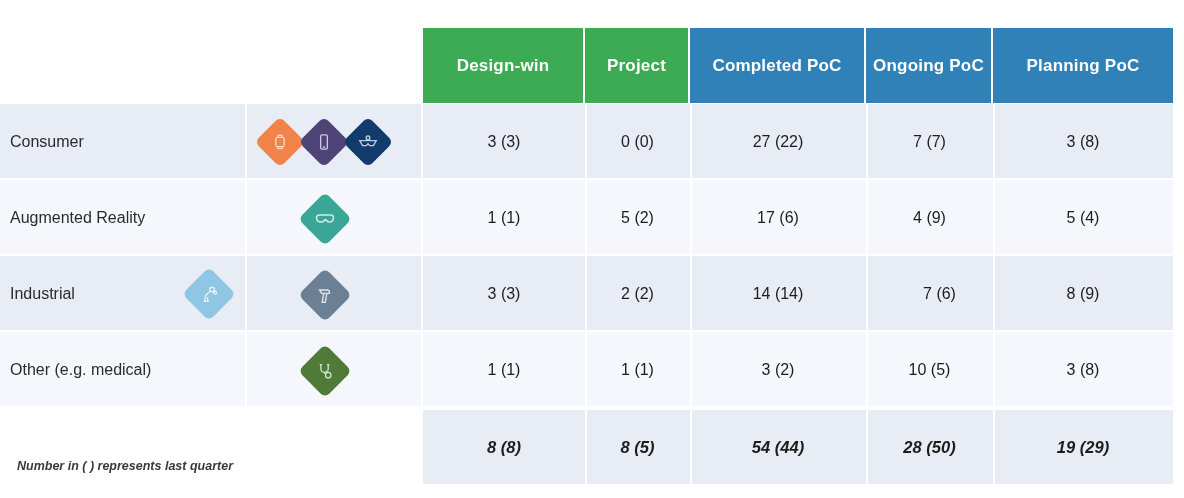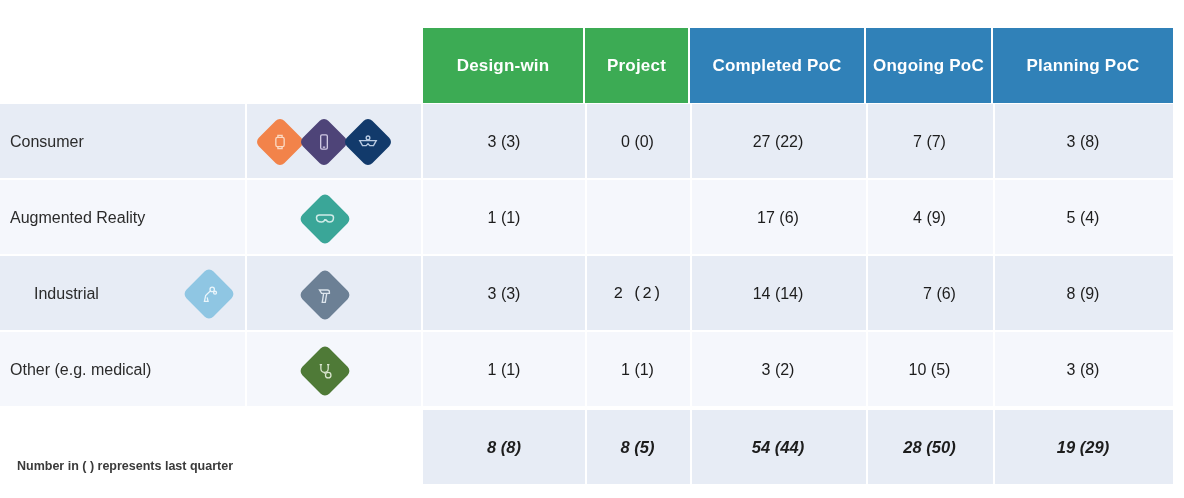--- a/index.html
+++ b/index.html
@@ -51,20 +51,21 @@
   }
 
   
   .vsep{position:absolute;background:#ffffff;width:2px;}
   .hsep{position:absolute;background:#ffffff;height:2px;}
 
   
   .footnote{
     position:absolute;
     font-size:12.5px;
+    font-style:italic;
     font-weight:bold;
     color:#3a3a3a;
     white-space:nowrap;
   }
 
   
   .diamond{
     position:absolute;
     display:flex;align-items:center;justify-content:center;
     transform:rotate(45deg);
@@ -162,31 +163,34 @@
     <span class="diamond" style="left:0px;top:2px;width:38px;height:38px;background:#3aa698;">
       <svg width="24" height="24" viewBox="0 0 24 24" fill="none" stroke="#d0ece8" stroke-width="1.5">
         <path d="M3.5 10.5c0-1.6 1.2-2.6 3-2.6h11c1.8 0 3 1 3 2.6 0 2.6-1.6 4.6-4.2 4.6-1.8 0-2.6-1-3.2-2.2h-1.2c-.6 1.2-1.4 2.2-3.2 2.2C5.1 15.1 3.5 13.1 3.5 10.5z"></path>
         <line x1="11" y1="12.9" x2="13" y2="12.9"></line>
       </svg>
     </span>
   </div>
   <div class="cell num" style="left:423px;top:180px;width:162px;height:76px;">
       <span>1 (1)</span>
     </div>
+  <div class="cell num" style="left:585px;top:180px;width:105px;height:76px;">
+      <span>5 (2)</span>
+    </div>
   <div class="cell num" style="left:690px;top:180px;width:176px;height:76px;">
       <span>17 (6)</span>
     </div>
   <div class="cell num" style="left:866px;top:180px;width:127px;height:76px;">
       <span>4 (9)</span>
     </div>
   <div class="cell num" style="left:993px;top:180px;width:180px;height:76px;">
       <span>5 (4)</span>
     </div>
 
-  <div class="cell lbl" style="left:0px;top:256px;width:180px;height:76px;margin-left:24px;">
+  <div class="cell lbl" style="left:0px;top:256px;width:180px;height:76px;">
     <span>Industrial</span>
   </div>
   <span class="diamond" style="left:190px;top:275px;width:38px;height:38px;background:#8fc6e3;">
     <svg width="22" height="22" viewBox="0 0 24 24" fill="none" stroke="#eaf5fb" stroke-width="1.4">
       <circle cx="15.5" cy="7" r="2.4"></circle>
       <path d="M13.6 8.6 10 12l-2 2"></path>
       <path d="M8.4 13.4 7 20h4l-1-4.4"></path>
       <circle cx="18.6" cy="10.6" r="1.6"></circle>
     </svg>
   </span>
@@ -194,21 +198,21 @@
     <span class="diamond" style="left:0px;top:2px;width:38px;height:38px;background:#6c8095;">
       <svg width="22" height="22" viewBox="0 0 24 24" fill="none" stroke="#dce4ec" stroke-width="1.5">
         <path d="M6 6.5h8.5c1.3 0 2.3 1 2.3 2.3v1.4H8.3z"></path>
         <path d="M10.5 10.2 9 20h3.3l1.6-9.8"></path>
       </svg>
     </span>
   </div>
   <div class="cell num" style="left:423px;top:256px;width:162px;height:76px;">
       <span>3 (3)</span>
     </div>
-  <div class="cell num" style="left:585px;top:256px;width:105px;height:76px;font-family:Liberation Mono, monospace;">
+  <div class="cell num" style="left:585px;top:256px;width:105px;height:76px;">
       <span>2 (2)</span>
     </div>
   <div class="cell num" style="left:690px;top:256px;width:176px;height:76px;">
       <span>14 (14)</span>
     </div>
   <div class="cell num" style="left:866px;top:256px;width:127px;height:76px;padding-left:20px;">
       <span>7 (6)</span>
     </div>
   <div class="cell num" style="left:993px;top:256px;width:180px;height:76px;">
       <span>8 (9)</span>

